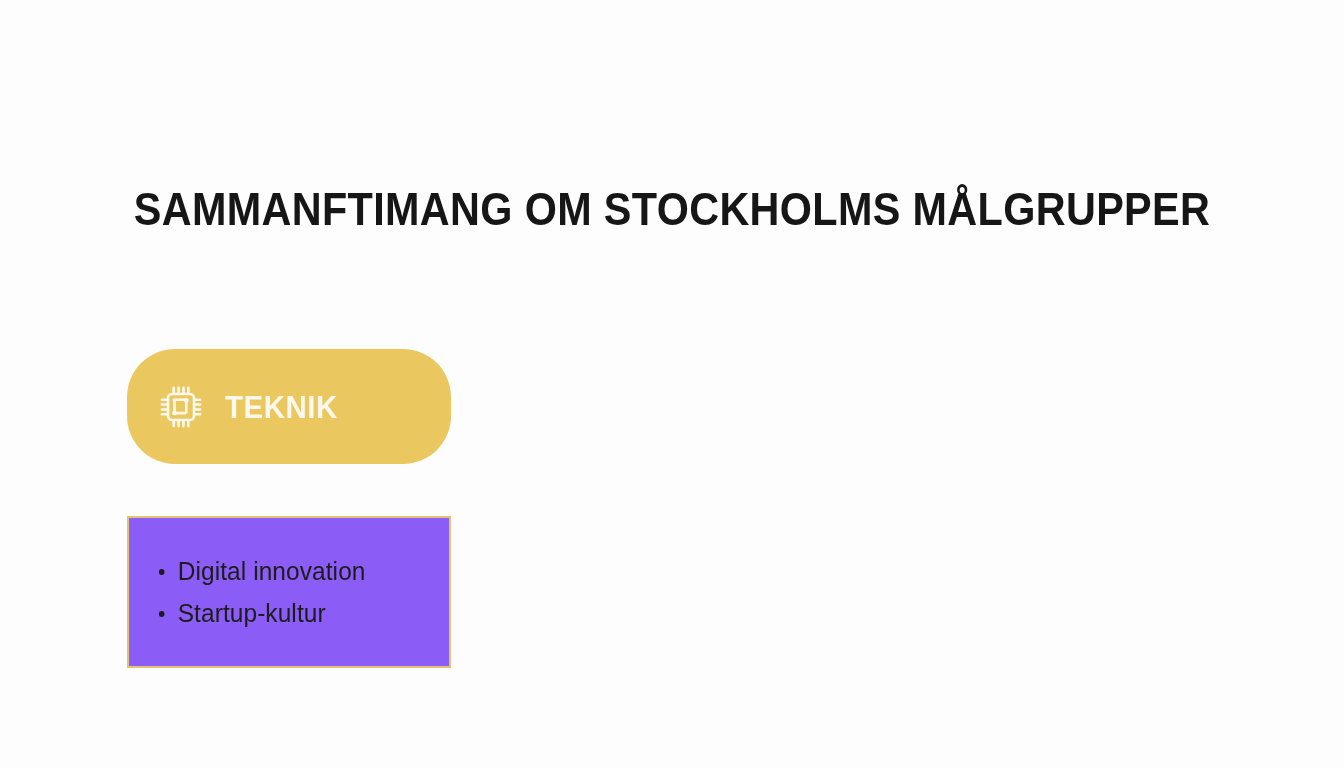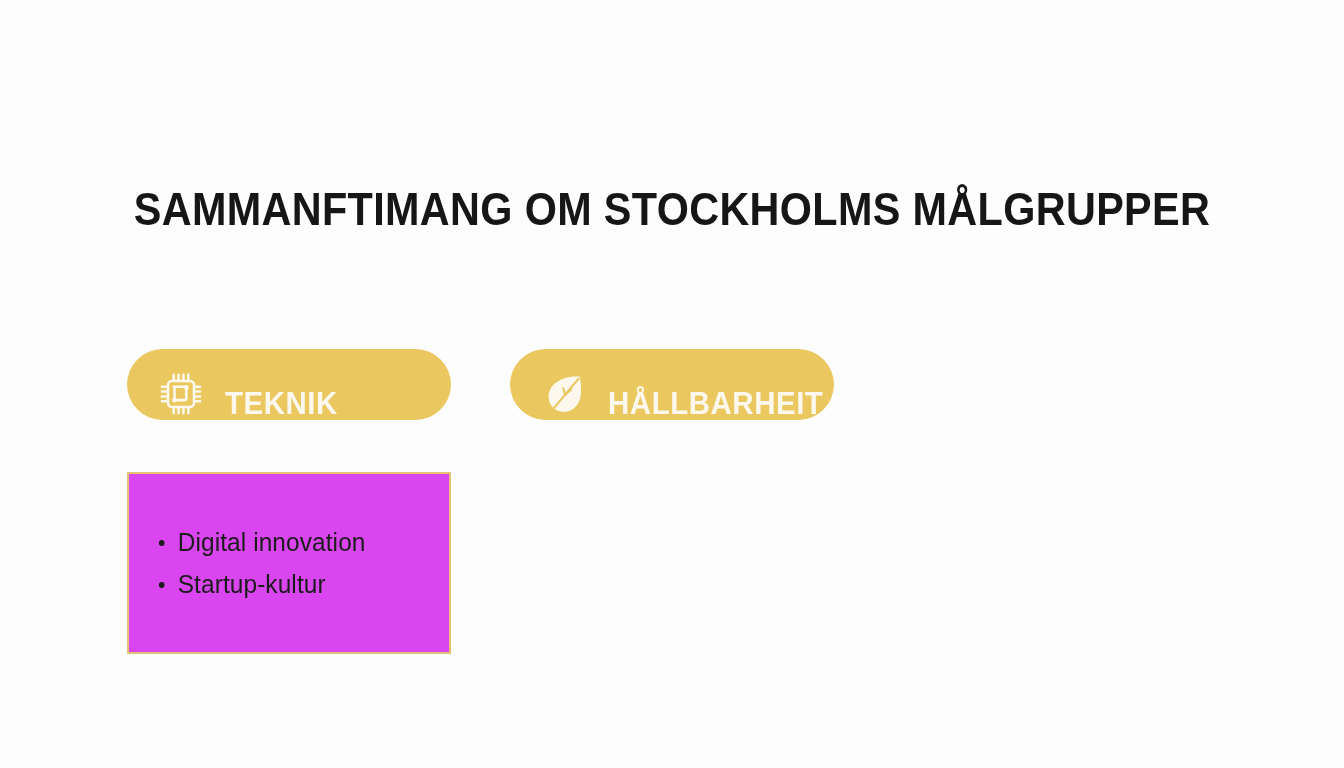--- a/index.html
+++ b/index.html
@@ -56,26 +56,26 @@
   }
 
   .column {
     width: 324px;
     display: flex;
     flex-direction: column;
   }
 
   
   .pill {
-    height: 71px;
+    height: 115px;
     border-radius: 48px;
     background: #EAC85F;
     display: flex;
     flex-direction: row;
-    align-items: flex-end;
+    align-items: center;
     padding-left: 28px;
     box-sizing: border-box;
     user-select: none;
   }
 
   .pill-icon {
     width: 52px;
     height: 52px;
     flex: 0 0 52px;
     display: flex;
@@ -98,23 +98,23 @@
     line-height: 34px;
     letter-spacing: 0.6px;
     transform: scaleX(0.92);
     transform-origin: left center;
     white-space: nowrap;
   }
 
   
   .card {
     margin-top: 52px;
-    height: 182px;
+    height: 152px;
     border: 2px solid #E3C274;
-    background: #d946ef;
+    background: #8b5cf6;
     box-sizing: border-box;
     display: flex;
     flex-direction: column;
     justify-content: center;
     padding: 0 0 0 28px;
   }
 
   .bullet-list {
     list-style: none;
     margin: 0;
@@ -189,32 +189,19 @@
       </div>
       <div class="card">
         <ul class="bullet-list">
           <li class="bullet-item">Digital innovation</li>
           <li class="bullet-item">Startup-kultur</li>
         </ul>
       </div>
     </div>
 
     <div class="column">
-      <div class="pill">
-        <span class="pill-icon">
-          <svg viewBox="0 0 64 64" aria-hidden="true">
-            <path d="M52 9 C28 7 12 20 12 36 c0 6.5 2.6 12 7 15.6 L50 16 z" fill="#FCF8EE" opacity="0"></path>
-            <path d="M51.5 10.5 C30 9 13 19.5 13 35.5 c0 11 8.5 18.5 19 18.5 c12 0 21-10.5 21-25 c0-6.5 -0.5-13 -1.5-18.5 z" fill="#FCF8EE"></path>
-            <g stroke="#EAC85F" stroke-width="2.6" stroke-linecap="round" fill="none">
-              <line x1="50" y1="13" x2="13" y2="57"></line>
-              <path d="M31 25 l2.5 8 l7.5 -7"></path>
-            </g>
-          </svg>
-        </span>
-        <span class="pill-label">HÅLLBARHEIT</span>
-      </div>
     </div>
 
     <div class="column">
     </div>
 
   </div>
 </div>
 
 </body></html>

